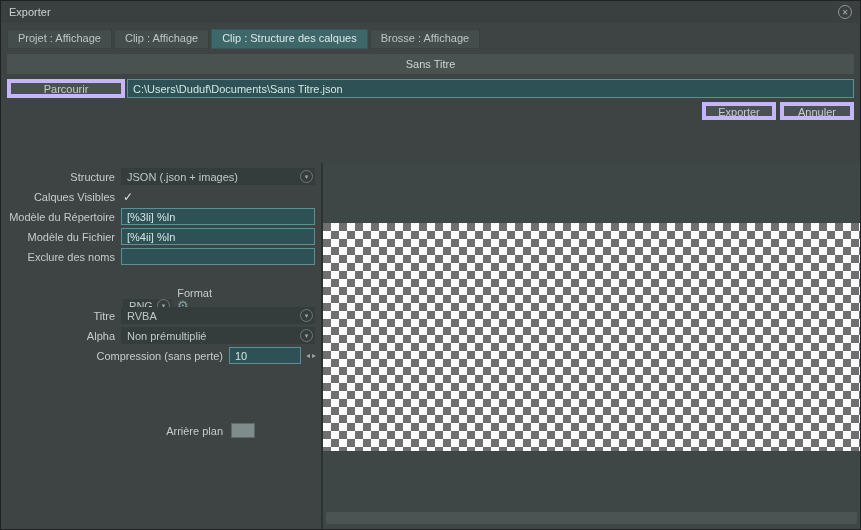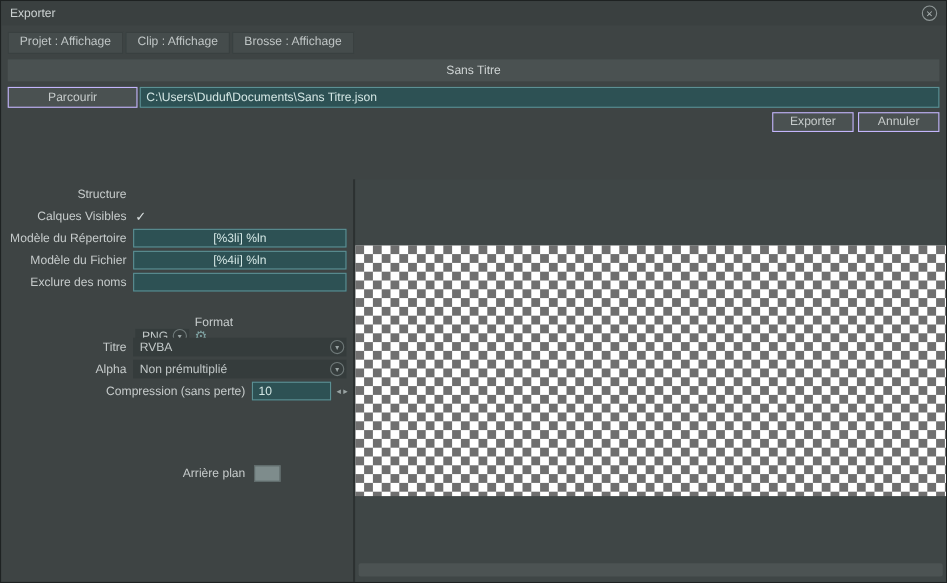--- a/index.html
+++ b/index.html
@@ -20,21 +20,21 @@
   
   .tabs { display:flex; gap:2px; padding:6px 6px 0 6px; height:26px; }
   .tab { padding:2px 10px 3px 10px; background:#454c4c; border:1px solid #394040;
     color:#bfc5c5; white-space:nowrap; cursor:default; }
   .tab.active { background:#3e6769; border-color:#35595b; color:#dce7e7; }
   
   .doc-title { margin:5px 6px 0 6px; height:20px; background:#4a5151;
     display:flex; align-items:center; justify-content:center; color:#ced3d3; }
   
   .path-row { margin:5px 6px 0 6px; display:flex; gap:2px; height:19px; }
-  .btn { background:#4a5151; border:1px solid #c4b5fd; color:#c6cbcb;
+  .btn { background:#4a5151; border:4px solid #c4b5fd; color:#c6cbcb;
     font:inherit; padding:0 10px; height:100%; cursor:default; }
   .browse { width:118px; flex:none; }
   .field { background:#2d5154; border:1px solid #5c9094; color:#d3e6e4;
     font:inherit; padding:0 5px; height:100%; outline:none; }
   .path { flex:1; min-width:0; }
   
   .actions-row { margin:4px 6px 0 6px; display:flex; justify-content:flex-end;
     gap:4px; height:18px; }
   .actions-row .btn { min-width:74px; }
   
@@ -53,21 +53,21 @@
   .combo { flex:1; height:100%; background:#353c3c; display:flex; align-items:center;
     padding:0 2px 0 6px; color:#c2c8c8; cursor:default; }
   .combo .combo-text { flex:1; white-space:nowrap; overflow:hidden; }
   .combo-arrow { width:13px; height:13px; flex:none; border:1px solid #6f7979;
     border-radius:50%; display:flex; align-items:center; justify-content:center;
     font-size:7px; color:#9aa4a4; margin-left:4px; }
   .gear { width:16px; flex:none; margin-left:5px; color:#7fa2a2; font-size:13px;
     line-height:1; cursor:default; }
   .checkbox { width:14px; height:14px; display:flex; align-items:center;
     justify-content:center; color:#d8dede; font-size:12px; cursor:default; }
-  .tfield { flex:1;text-align:center; }
+  .tfield { flex:1; }
   .num { width:72px; flex:none; }
   .spin { margin-left:5px; color:#9aa4a4; font-size:8px; letter-spacing:1px;
     cursor:default; display:flex; gap:1px; }
   .swatch { width:24px; height:15px; background:#7e8c8c; border:1px solid #5d6868;
     margin-left:2px; cursor:default; }
   
   .checker { position:absolute; left:0; right:0; top:60px; height:228px;
     background:repeating-conic-gradient(#ffffff 0% 25%, #6f6f6f 0% 50%);
     background-size:16px 16px; }
   .frame-field { position:absolute; left:212px; top:370px; width:110px; height:17px; }
@@ -80,20 +80,21 @@
 <div class="window">
 
   <div class="titlebar">
     <span class="title">Exporter</span>
     <span class="close-btn">✕</span>
   </div>
 
   <div class="tabs">
     <div class="tab">Projet : Affichage</div>
     <div class="tab">Clip : Affichage</div>
+    <div class="tab active">Clip : Structure des calques</div>
     <div class="tab">Brosse : Affichage</div>
   </div>
 
   <div class="doc-title">Sans Titre</div>
 
   <div class="path-row">
     <button class="btn browse">Parcourir</button>
     <input class="field path" value="C:\Users\Duduf\Documents\Sans Titre.json" style="">
   </div>
 
@@ -101,20 +102,26 @@
     <button class="btn">Exporter</button>
     <button class="btn">Annuler</button>
   </div>
 
   <div class="body">
 
     <div class="left-panel">
 
       <div class="frow">
         <span class="lbl">Structure</span>
+        <div class="ctrl">
+          <div class="combo">
+            <span class="combo-text">JSON (.json + images)</span>
+            <span class="combo-arrow">▾</span>
+          </div>
+        </div>
       </div>
 
       <div class="frow">
         <span class="lbl">Calques Visibles</span>
         <div class="ctrl">
           <span class="checkbox">
             <span>✓</span>
           </span>
         </div>
       </div>

